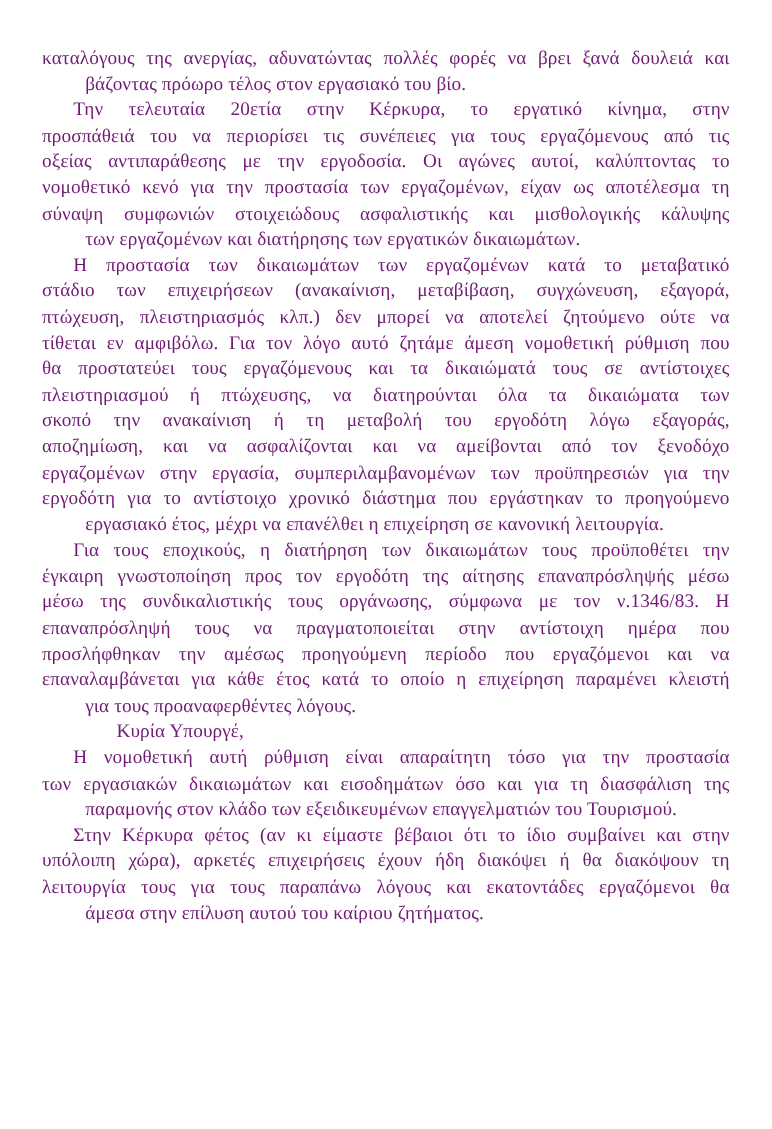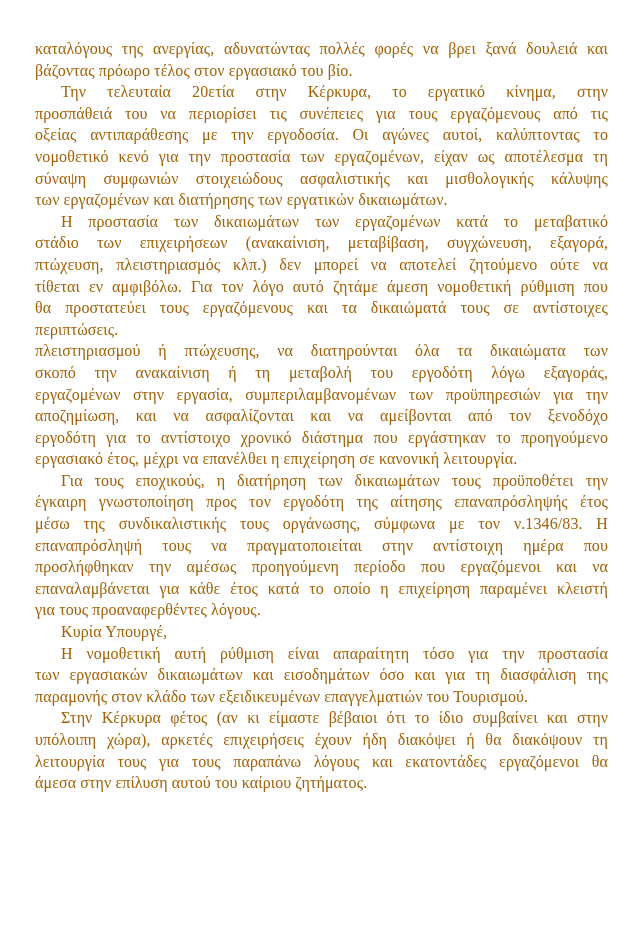--- a/index.html
+++ b/index.html
@@ -12,37 +12,38 @@
     height: 941px;
     overflow: hidden;
     position: relative;
   }
   .page {
     box-sizing: border-box;
     width: 643px;
     height: 786px;
     padding: 38px 35px 0 35px;
     background: #ffffff;
-    color: #a16207;
+    color: #701a75;
     font-family: "Liberation Serif", "DejaVu Serif", serif;
     font-size: 16px;
     line-height: 21.6px;
   }
   .paragraph {
     margin: 0;
     padding: 0;
   }
   .line {
     text-align: justify;
     text-align-last: justify;
     white-space: normal;
     letter-spacing: 0.1px;
   }
   .line.last {
     text-align-last: left;
+    margin-left: 36px;
   }
   .line.indent {
     text-indent: 26px;
   }
 </style>
 </head>
 <body>
 
 <div class="page">
     <div class="paragraph">
@@ -56,33 +57,32 @@
       <div class="line">νομοθετικό κενό για την προστασία των εργαζομένων, είχαν ως αποτέλεσμα τη</div>
       <div class="line">σύναψη συμφωνιών στοιχειώδους ασφαλιστικής και μισθολογικής κάλυψης</div>
       <div class="line last">των εργαζομένων και διατήρησης των εργατικών δικαιωμάτων.</div>
     </div>
     <div class="paragraph">
       <div class="line indent">Η προστασία των δικαιωμάτων των εργαζομένων κατά το μεταβατικό</div>
       <div class="line">στάδιο των επιχειρήσεων (ανακαίνιση, μεταβίβαση, συγχώνευση, εξαγορά,</div>
       <div class="line">πτώχευση, πλειστηριασμός κλπ.) δεν μπορεί να αποτελεί ζητούμενο ούτε να</div>
       <div class="line">τίθεται εν αμφιβόλω. Για τον λόγο αυτό ζητάμε άμεση νομοθετική ρύθμιση που</div>
       <div class="line">θα προστατεύει τους εργαζόμενους και τα δικαιώματά τους σε αντίστοιχες</div>
-      <div class="line last">περιπτώσεις.</div>
     </div>
     <div class="paragraph">
       <div class="line">πλειστηριασμού ή πτώχευσης, να διατηρούνται όλα τα δικαιώματα των</div>
       <div class="line">σκοπό την ανακαίνιση ή τη μεταβολή του εργοδότη λόγω εξαγοράς,</div>
+      <div class="line">αποζημίωση, και να ασφαλίζονται και να αμείβονται από τον ξενοδόχο</div>
       <div class="line">εργαζομένων στην εργασία, συμπεριλαμβανομένων των προϋπηρεσιών για την</div>
-      <div class="line">αποζημίωση, και να ασφαλίζονται και να αμείβονται από τον ξενοδόχο</div>
       <div class="line">εργοδότη για το αντίστοιχο χρονικό διάστημα που εργάστηκαν το προηγούμενο</div>
       <div class="line last">εργασιακό έτος, μέχρι να επανέλθει η επιχείρηση σε κανονική λειτουργία.</div>
     </div>
     <div class="paragraph">
       <div class="line indent">Για τους εποχικούς, η διατήρηση των δικαιωμάτων τους προϋποθέτει την</div>
-      <div class="line">έγκαιρη γνωστοποίηση προς τον εργοδότη της αίτησης επαναπρόσληψής έτος</div>
+      <div class="line">έγκαιρη γνωστοποίηση προς τον εργοδότη της αίτησης επαναπρόσληψής μέσω</div>
       <div class="line">μέσω της συνδικαλιστικής τους οργάνωσης, σύμφωνα με τον ν.1346/83. Η</div>
       <div class="line">επαναπρόσληψή τους να πραγματοποιείται στην αντίστοιχη ημέρα που</div>
       <div class="line">προσλήφθηκαν την αμέσως προηγούμενη περίοδο που εργαζόμενοι και να</div>
       <div class="line">επαναλαμβάνεται για κάθε έτος κατά το οποίο η επιχείρηση παραμένει κλειστή</div>
       <div class="line last">για τους προαναφερθέντες λόγους.</div>
     </div>
     <div class="paragraph">
       <div class="line last indent">Κυρία Υπουργέ,</div>
     </div>
     <div class="paragraph">

